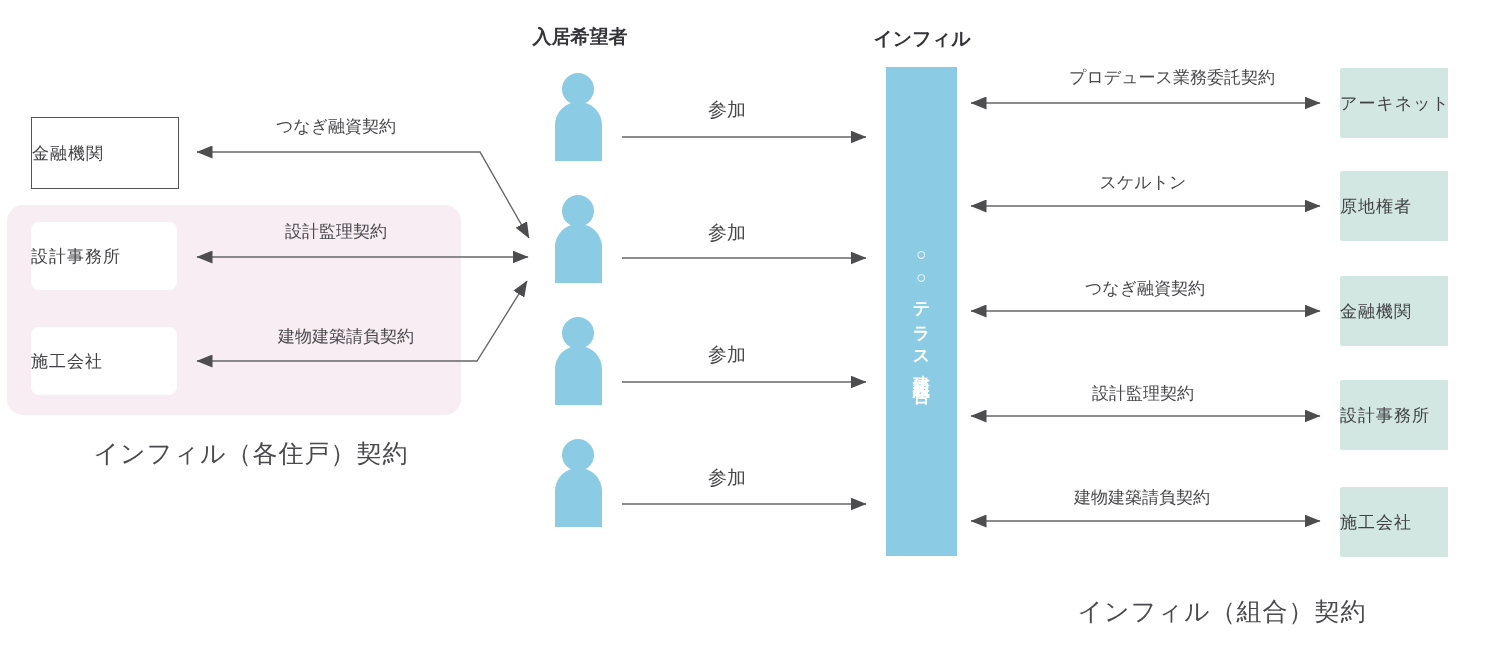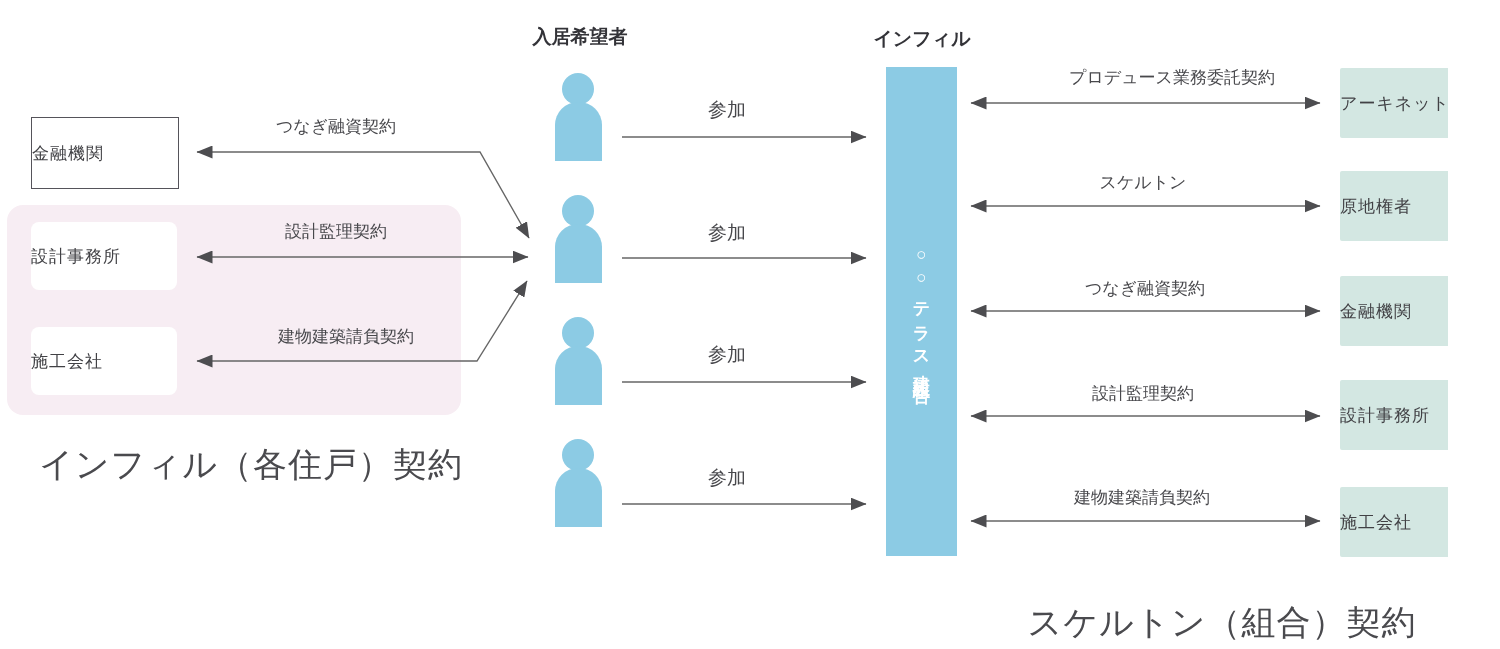--- a/index.html
+++ b/index.html
@@ -3,21 +3,21 @@
 <meta charset="utf-8">
 <style>
   html,body{margin:0;padding:0;background:#ffffff;}
   .canvas{
     position:relative;width:1448px;height:649px;background:#ffffff;overflow:hidden;
     font-family:"Liberation Sans","DejaVu Sans",sans-serif;color:#414145;
   }
   .overlay{position:absolute;left:0;top:0;width:1500px;height:649px;}
   .lbl{position:absolute;transform:translate(-50%,-50%);white-space:nowrap;font-size:17px;color:#48484c;}
   .header{position:absolute;transform:translate(-50%,-50%);white-space:nowrap;font-size:19px;font-weight:bold;color:#333338;}
-  .caption{position:absolute;transform:translate(-50%,-50%);white-space:nowrap;font-size:34px;color:#4a4a4e;letter-spacing:1px;margin-top:12px;}
+  .caption{position:absolute;transform:translate(-50%,-50%);white-space:nowrap;font-size:25px;color:#4a4a4e;letter-spacing:1px;}
   .box{position:absolute;display:flex;align-items:center;justify-content:flex-start;font-size:17px;color:#414145;letter-spacing:1px;}
   .pink-region{position:absolute;left:7px;top:205px;width:454px;height:210px;background:#f7edf3;border-radius:16px;}
   .left-box{background:#ffffff;}
   .left-box.bordered{border:1.5px solid #55535a;}
   .left-box.plain{border-radius:8px;}
   .right-box{background:#d3e7e2;border-radius:2px;left:1340px;width:150px;height:70px;}
   .person{position:absolute;width:47px;height:88px;}
   .person-head{position:absolute;left:7px;top:0;width:32px;height:32px;border-radius:50%;background:#8ccbe4;}
   .person-body{position:absolute;left:0;top:29px;width:47px;height:59px;border-radius:23px 23px 0 0;background:#8ccbe4;}
   .union-bar{
@@ -120,15 +120,15 @@
   <div class="box right-box" style="top:276px;">
     <span>金融機関</span>
   </div>
   <div class="box right-box" style="top:380px;">
     <span>設計事務所</span>
   </div>
   <div class="box right-box" style="top:487px;">
     <span>施工会社</span>
   </div>
 
-  <div class="caption" style="left:1222px;top:611px;">スケルトン（組合）契約</div>
+  <div class="caption" style="left:1222px;top:611px;">インフィル（組合）契約</div>
 
 </div>
 
 </body></html>

